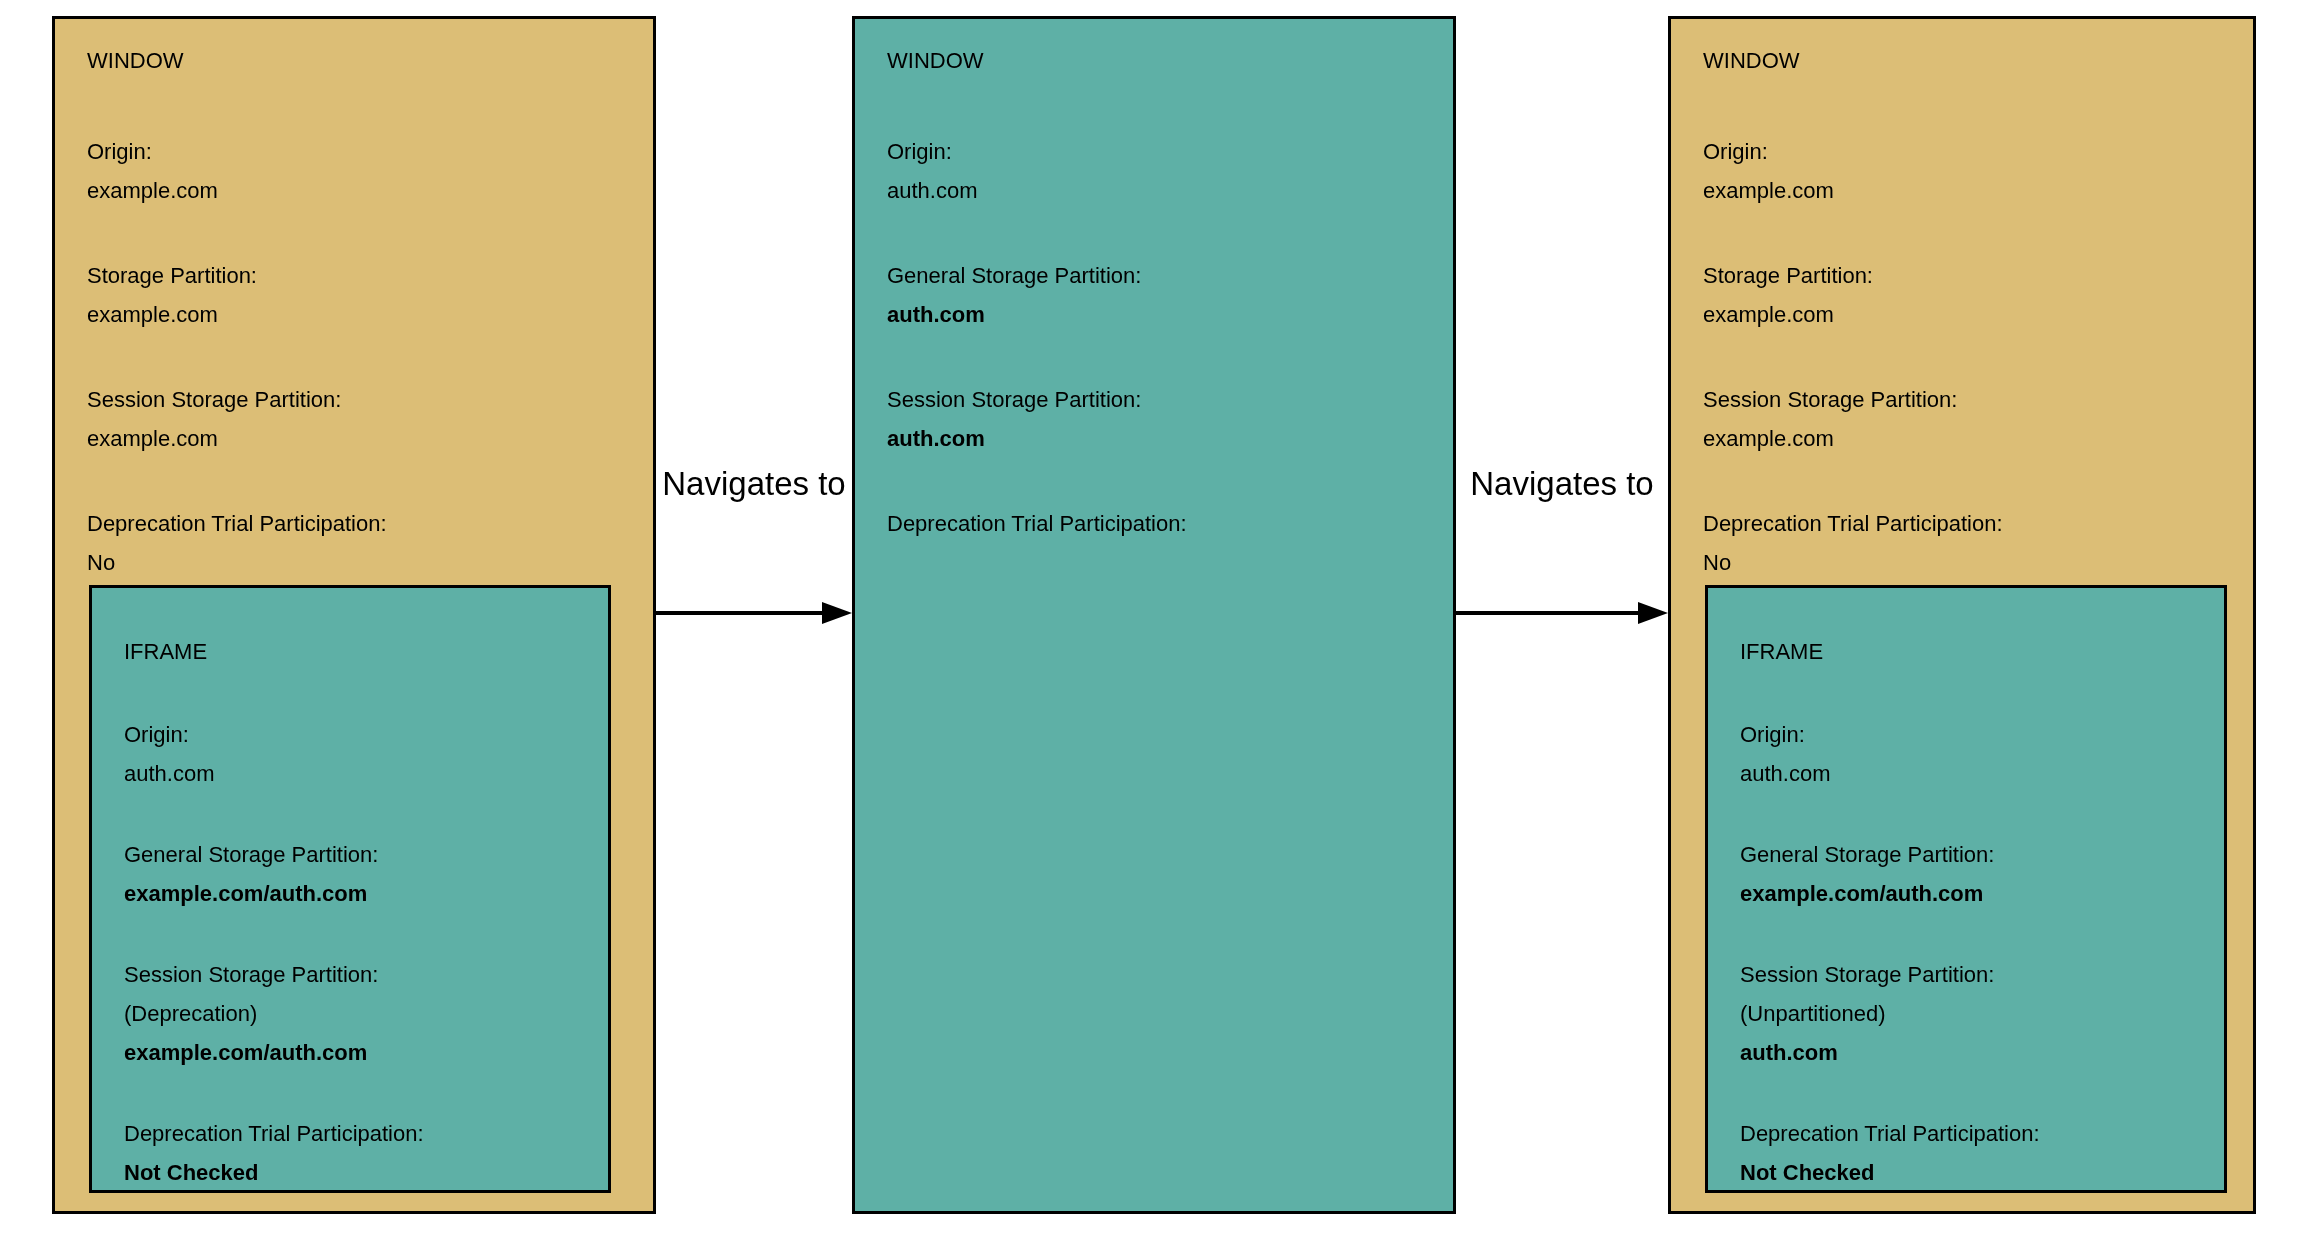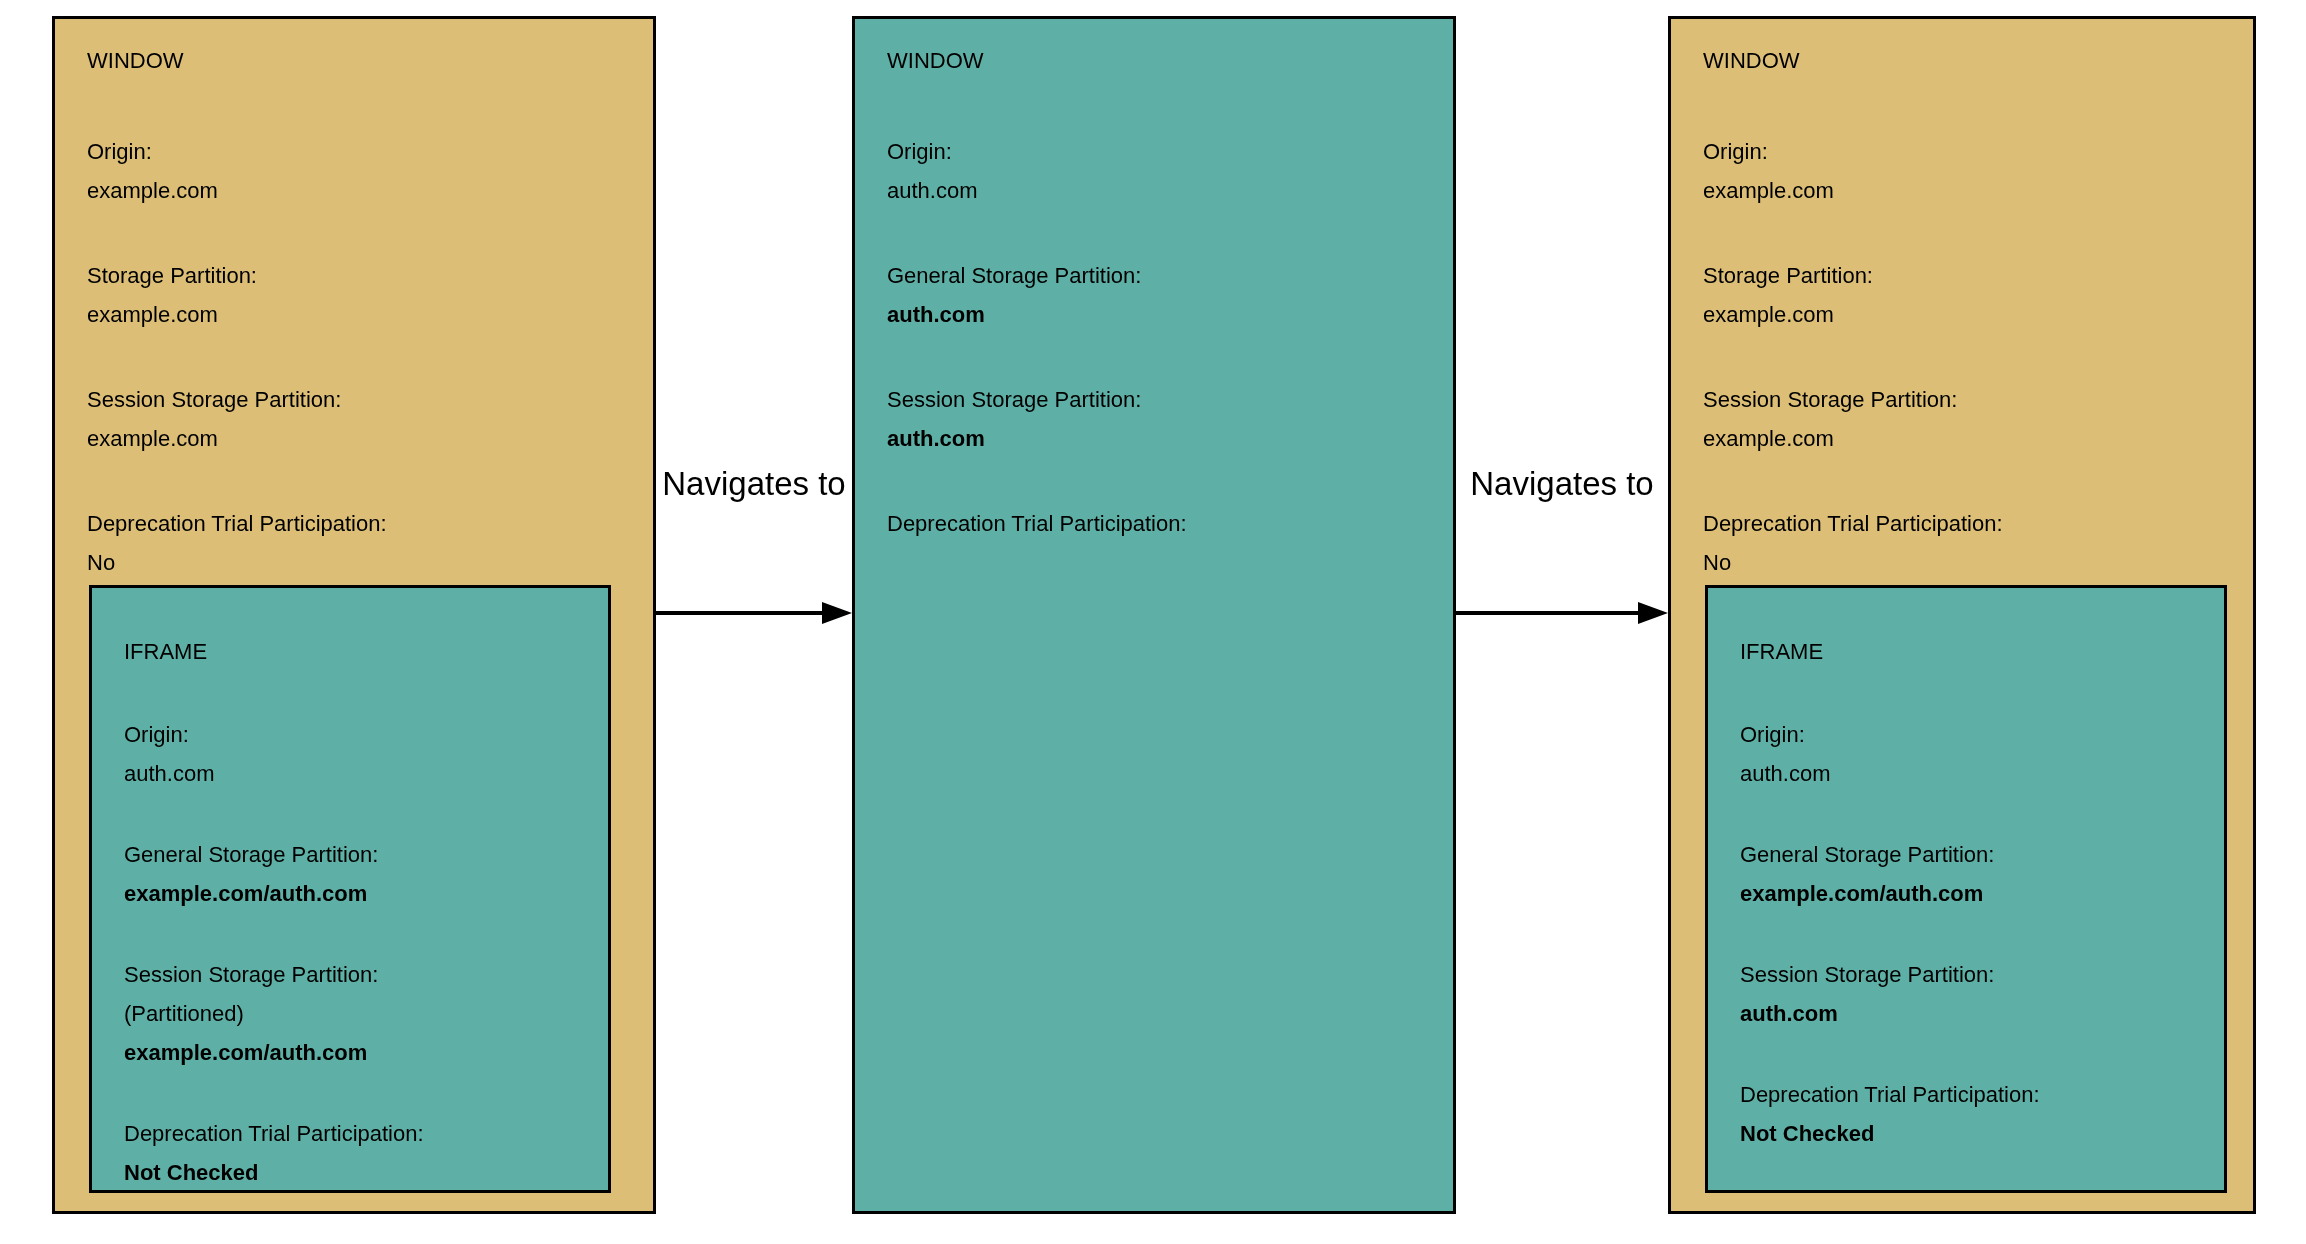--- a/index.html
+++ b/index.html
@@ -88,21 +88,21 @@
         <div class="para">
           <span class="ln">Origin:</span>
           <span class="ln">auth.com</span>
         </div>
         <div class="para">
           <span class="ln">General Storage Partition:</span>
           <span class="ln b">example.com/auth.com</span>
         </div>
         <div class="para">
           <span class="ln">Session Storage Partition:</span>
-          <span class="ln">(Partitioned)</span>
+          <span class="ln">(Deprecation)</span>
           <span class="ln b">example.com/auth.com</span>
         </div>
         <div class="para">
           <span class="ln">Deprecation Trial Participation:</span>
           <span class="ln b">Not Checked</span>
         </div>
       </div>
     </div>
   </div>
 
@@ -162,20 +162,21 @@
         <div class="para">
           <span class="ln">Origin:</span>
           <span class="ln">auth.com</span>
         </div>
         <div class="para">
           <span class="ln">General Storage Partition:</span>
           <span class="ln b">example.com/auth.com</span>
         </div>
         <div class="para">
           <span class="ln">Session Storage Partition:</span>
+          <span class="ln">(Unpartitioned)</span>
           <span class="ln b">auth.com</span>
         </div>
         <div class="para">
           <span class="ln">Deprecation Trial Participation:</span>
           <span class="ln b">Not Checked</span>
         </div>
       </div>
     </div>
   </div>
 

